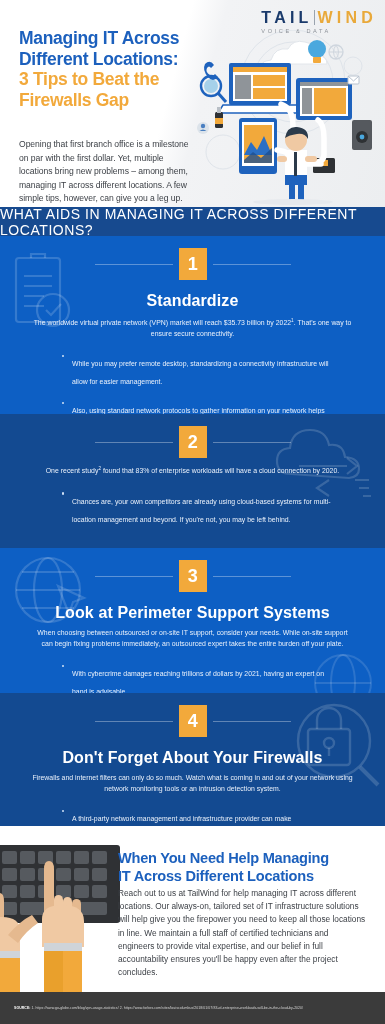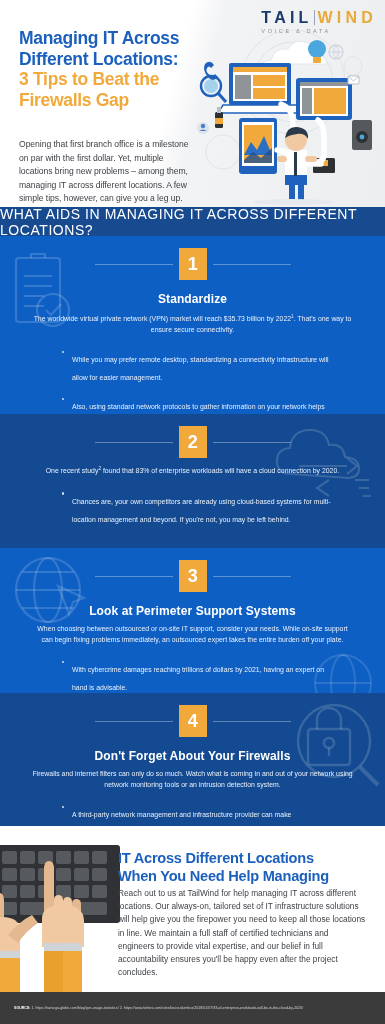--- a/index.html
+++ b/index.html
@@ -59,21 +59,21 @@
     padding-top:12px;
   }
   .num-rule { height:1px; background:rgba(255,255,255,.33); flex:0 0 78px; }
   .num-box {
     width:28px; height:32px; background:#f2a93b; color:#fff;
     font-size:18px; font-weight:bold; display:flex;
     align-items:center; justify-content:center; margin:0 6px;
     letter-spacing:-.5px;
   }
   .tip-head {
-    margin-top:12px; color:#ffffff; font-size:12px; font-weight:bold;
+    margin-top:12px; color:#ffffff; font-size:16px; font-weight:bold;
     letter-spacing:.1px;
   }
   .tip-lead {
     margin-top:6px; color:#eaf1fb; font-size:6.9px; line-height:10.6px;
     padding:0 6px; letter-spacing:.01px;
   }
   .bullets { margin-top:13px; text-align:left; padding-left:36px; padding-right:24px; }
   .bullet { position:relative; padding-left:10px; margin-bottom:11px; }
   .bullet:last-child { margin-bottom:0; }
   .bullet .dot {
@@ -386,22 +386,22 @@
         <g>
           <path d="M-6 62 q0 -8 5 -8 q5 0 5 8 v30 h-10 z" fill="#e5b98f"></path>
           <path d="M-14 92 q0 -14 16 -14 q18 0 18 14 v20 h-34 z" fill="#f0c9a3"></path>
           <path d="M8 96 q12 -14 24 -20 l6 8 q-12 8 -20 20 z" fill="#e5b98f"></path>
           <rect x="-14" y="112" width="34" height="8" fill="#cfd4d9"></rect>
           <rect x="-14" y="119" width="34" height="46" fill="#f2a93b"></rect>
         </g>
       </svg>
     </div>
     <div class="cta-body">
+      <div class="cta-h">When You Need Help Managing</div>
       <div class="cta-h">IT Across Different Locations</div>
-      <div class="cta-h">When You Need Help Managing</div>
       <div class="cta-p">Reach out to us at TailWind for help managing IT across different locations. Our always-on, tailored set of IT infrastructure solutions will help give you the firepower you need to keep all those locations in line. We maintain a full staff of certified technicians and engineers to provide vital expertise, and our belief in full accountability ensures you'll be happy even after the project concludes.</div>
     </div>
   </div>
 
   <div class="footer">
     <div class="footer-txt">
       <span class="footer-lbl">SOURCE:</span>
       <span>1. https://www.go-globe.com/blog/vpn-usage-statistics/   2. https://www.forbes.com/sites/louiscolumbus/2018/01/07/83-of-enterprise-workloads-will-be-in-the-cloud-by-2020/</span>
     </div>
   </div>

